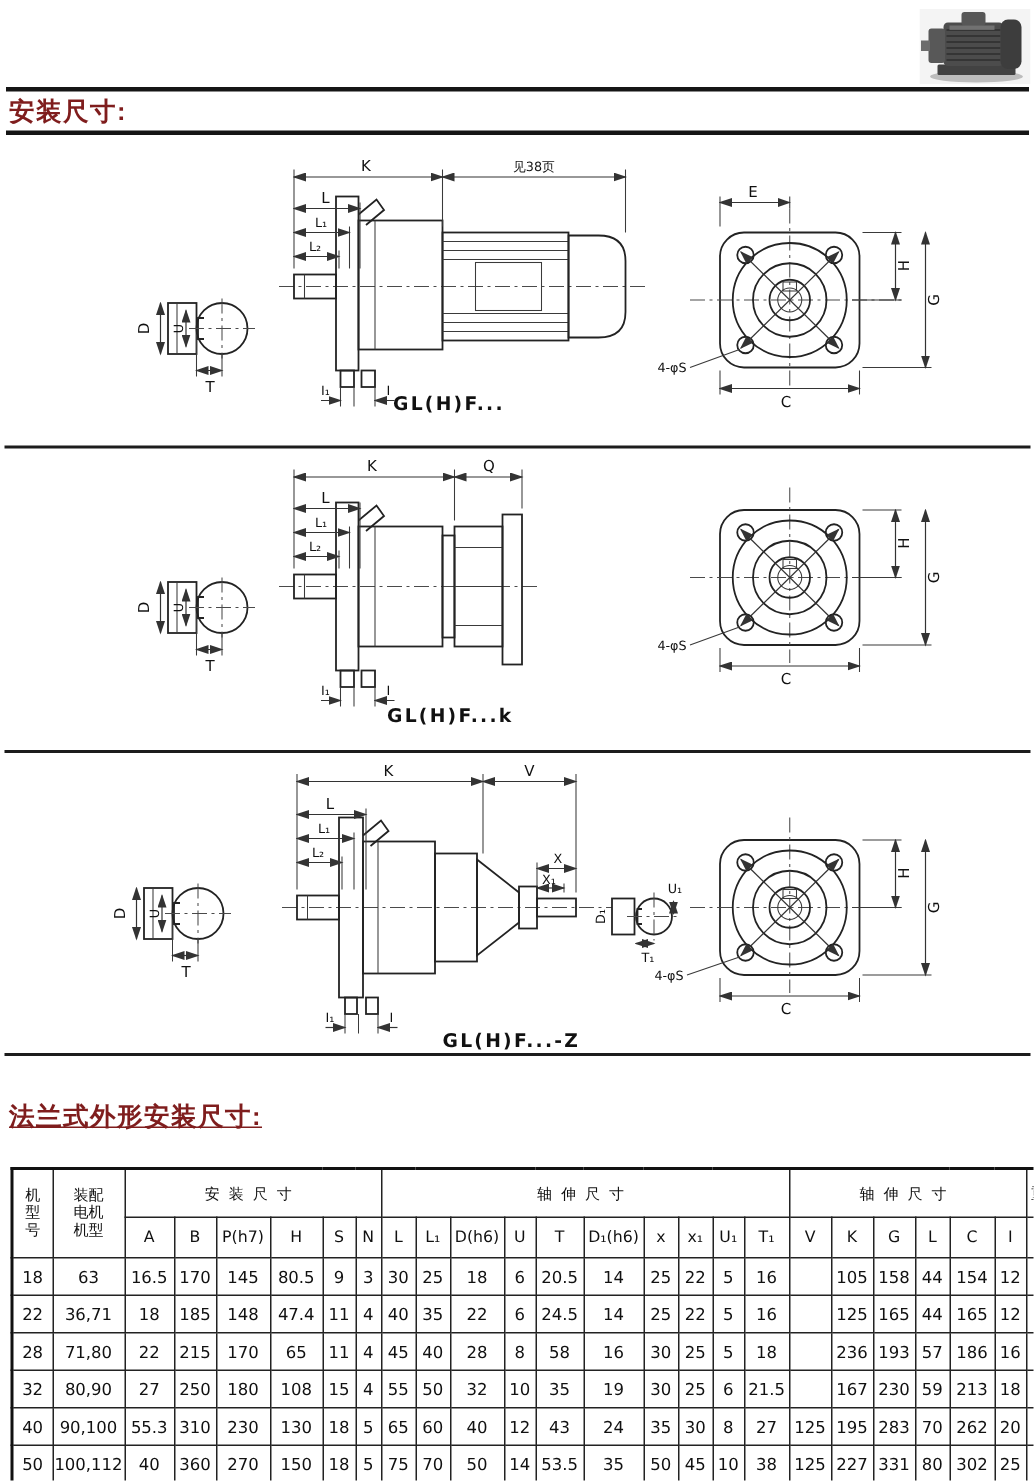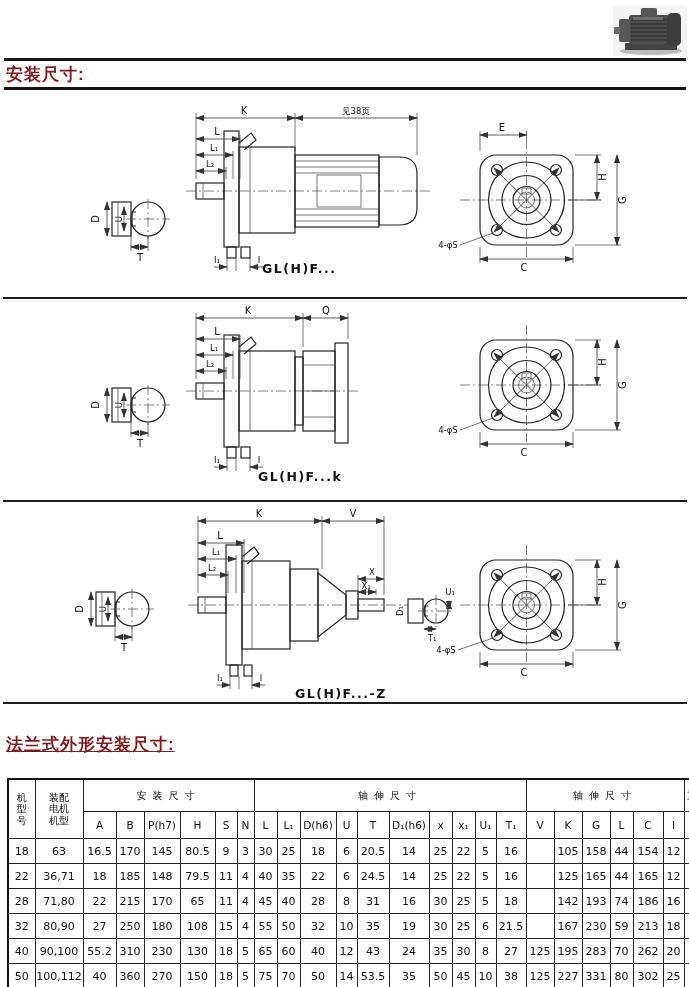--- a/index.html
+++ b/index.html
@@ -459,21 +459,21 @@
           <td>154</td>
           <td>12</td>
           <td>7.5</td>
         </tr>
         <tr>
           <td>22</td>
           <td>36,71</td>
           <td>18</td>
           <td>185</td>
           <td>148</td>
-          <td>79.5</td>
+          <td>47.4</td>
           <td>11</td>
           <td>4</td>
           <td>40</td>
           <td>35</td>
           <td>22</td>
           <td>6</td>
           <td>24.5</td>
           <td>14</td>
           <td>25</td>
           <td>22</td>
@@ -493,30 +493,30 @@
           <td>22</td>
           <td>215</td>
           <td>170</td>
           <td>65</td>
           <td>11</td>
           <td>4</td>
           <td>45</td>
           <td>40</td>
           <td>28</td>
           <td>8</td>
-          <td>31</td>
+          <td>58</td>
           <td>16</td>
           <td>30</td>
           <td>25</td>
           <td>5</td>
           <td>18</td>
           <td></td>
-          <td>142</td>
+          <td>236</td>
           <td>193</td>
-          <td>74</td>
+          <td>57</td>
           <td>186</td>
           <td>16</td>
           <td>15</td>
         </tr>
         <tr>
           <td>32</td>
           <td>80,90</td>
           <td>27</td>
           <td>250</td>
           <td>180</td>
@@ -537,21 +537,21 @@
           <td>167</td>
           <td>230</td>
           <td>59</td>
           <td>213</td>
           <td>18</td>
           <td>32</td>
         </tr>
         <tr>
           <td>40</td>
           <td>90,100</td>
-          <td>55.2</td>
+          <td>55.3</td>
           <td>310</td>
           <td>230</td>
           <td>130</td>
           <td>18</td>
           <td>5</td>
           <td>65</td>
           <td>60</td>
           <td>40</td>
           <td>12</td>
           <td>43</td>

